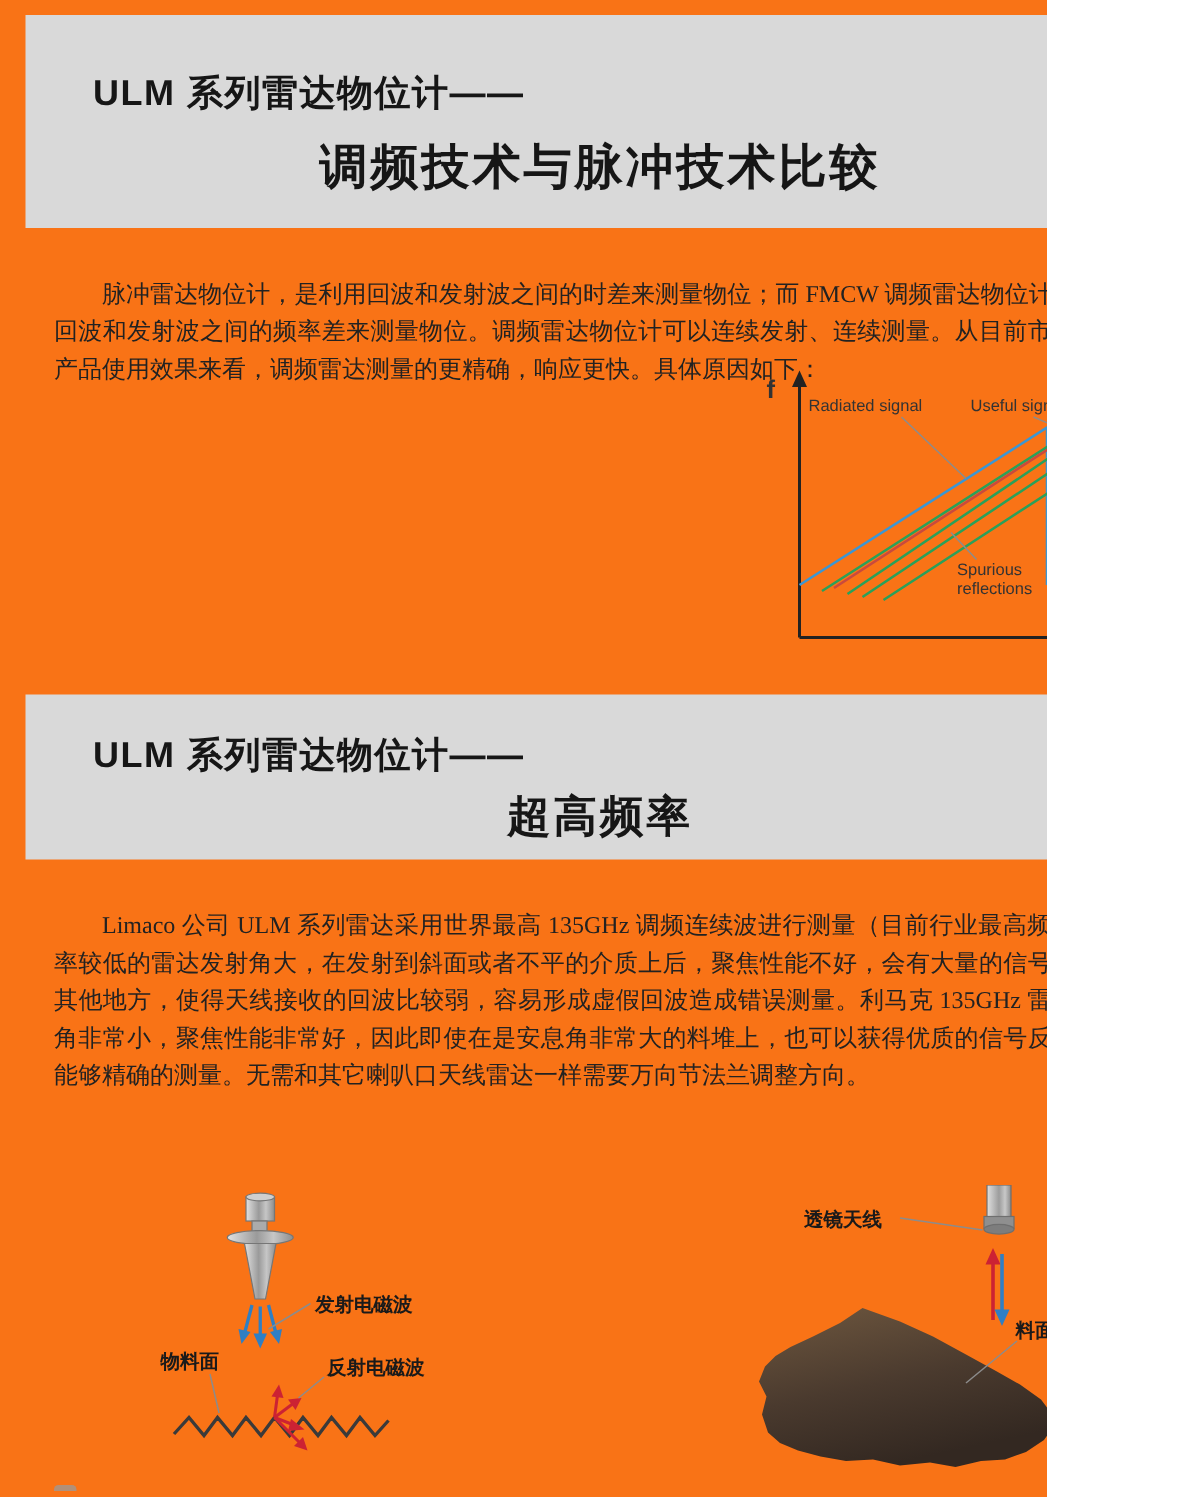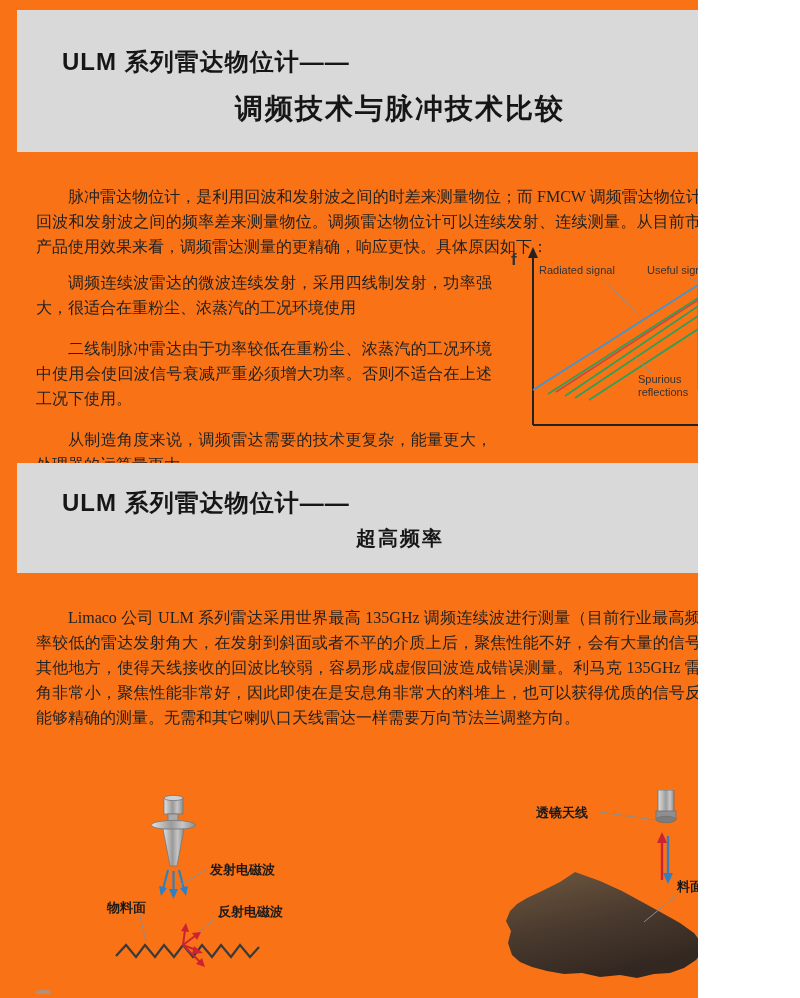--- a/index.html
+++ b/index.html
@@ -8,25 +8,25 @@
 
   .banner{position:absolute;left:17px;width:766px;background:#d9d9d9;}
   .banner .h-line1{position:absolute;left:45px;font-family:"Liberation Sans","DejaVu Sans",sans-serif;
     font-weight:bold;color:#161616;letter-spacing:1px;white-space:nowrap;}
   .banner .h-line2{position:absolute;left:0;width:100%;text-align:center;
     font-family:"Liberation Sans","DejaVu Sans",sans-serif;font-weight:bold;color:#161616;
     letter-spacing:2px;white-space:nowrap;}
 
   #banner1{top:10px;height:142px;}
   #banner1 .h-line1{top:36px;font-size:24px;}
-  #banner1 .h-line2{top:80px;font-size:28px;}
+  #banner1 .h-line2{top:80px;font-size:32px;}
 
   #banner2{top:463px;height:110px;}
   #banner2 .h-line1{top:24px;font-size:24px;}
-  #banner2 .h-line2{top:62px;font-size:20px;}
+  #banner2 .h-line2{top:62px;font-size:29px;}
 
   .bodytext{position:absolute;font-size:16px;line-height:25px;text-align:justify;color:#222;}
   .bodytext p{margin:16px;text-indent:2em;}
   #intro1{left:20px;top:168px;width:762px;}
   #col1{left:20px;top:254px;width:488px;}
   #sec2text{left:20px;top:589px;width:762px;}
   #sec2text p + p{margin-top:14px;font-style:italic;}
 
   .figwrap{position:absolute;}
   #fmcw-chart{left:505px;top:243px;width:285px;height:210px;}
@@ -46,25 +46,20 @@
 
   <div class="banner" id="banner1">
     <div class="h-line1">ULM 系列雷达物位计——</div>
     <div class="h-line2">调频技术与脉冲技术比较</div>
   </div>
 
   <div class="bodytext" id="intro1">
     <p>脉冲雷达物位计，是利用回波和发射波之间的时差来测量物位；而 FMCW 调频雷达物位计，是利用回波和发射波之间的频率差来测量物位。调频雷达物位计可以连续发射、连续测量。从目前市场上所有产品使用效果来看，调频雷达测量的更精确，响应更快。具体原因如下：</p>
   </div>
 
-  <div class="bodytext" id="col1">
-    <p>调频连续波雷达的微波连续发射，采用四线制发射，功率强大，很适合在重粉尘、浓蒸汽的工况环境使用</p>
-    <p>二线制脉冲雷达由于功率较低在重粉尘、浓蒸汽的工况环境中使用会使回波信号衰减严重必须增大功率。否则不适合在上述工况下使用。</p>
-    <p>从制造角度来说，调频雷达需要的技术更复杂，能量更大，处理器的运算量更大。</p>
-  </div>
 
   <div class="figwrap" id="fmcw-chart">
     <svg width="285" height="210" viewBox="0 0 285 210">
 
       <g stroke="#222" stroke-width="2" fill="#222">
         <line x1="28" y1="182" x2="28" y2="12"></line>
         <polygon points="28,4 23,15 33,15" stroke="none"></polygon>
         <line x1="28" y1="182" x2="268" y2="182"></line>
         <polygon points="277,182 265,177 265,187" stroke="none"></polygon>
       </g>

